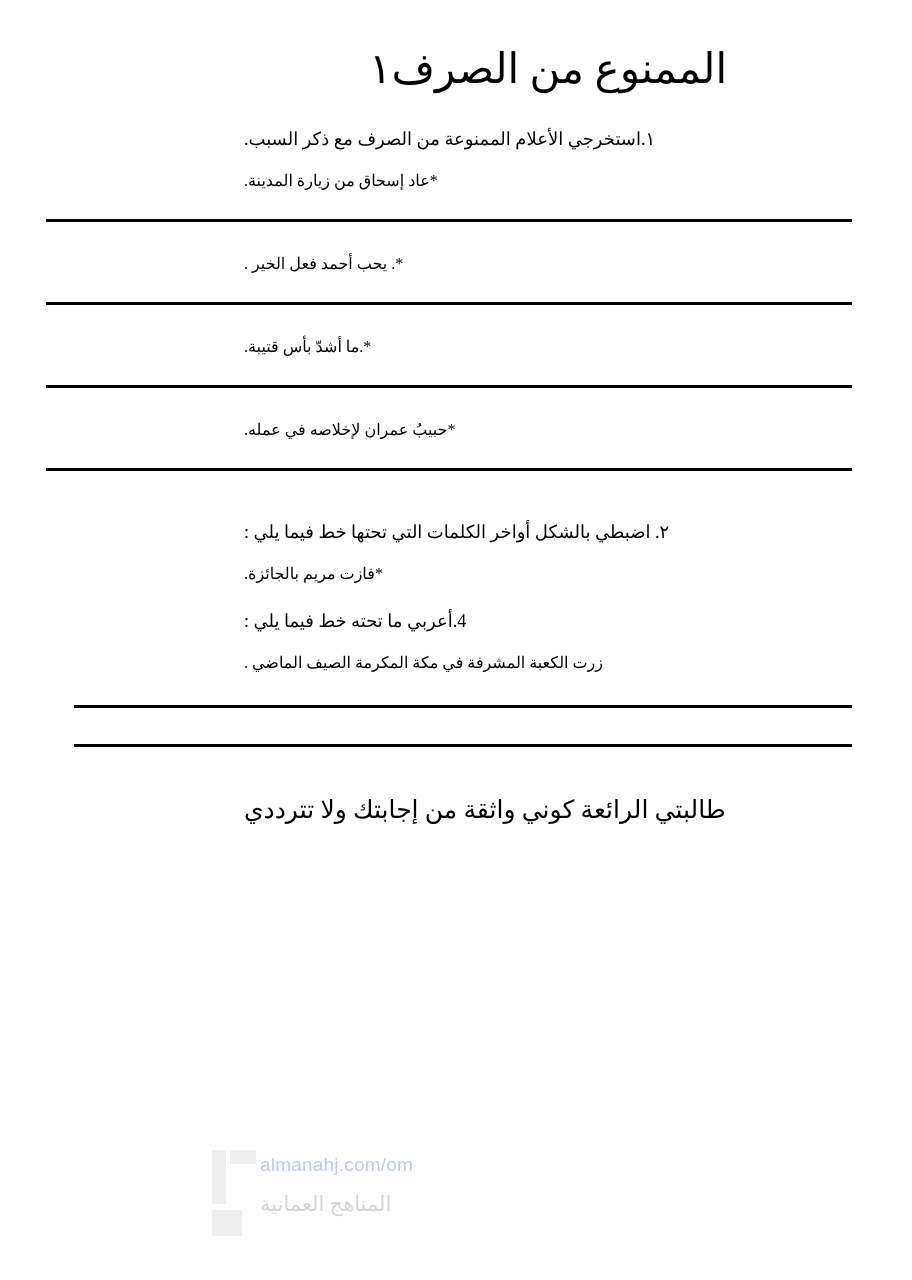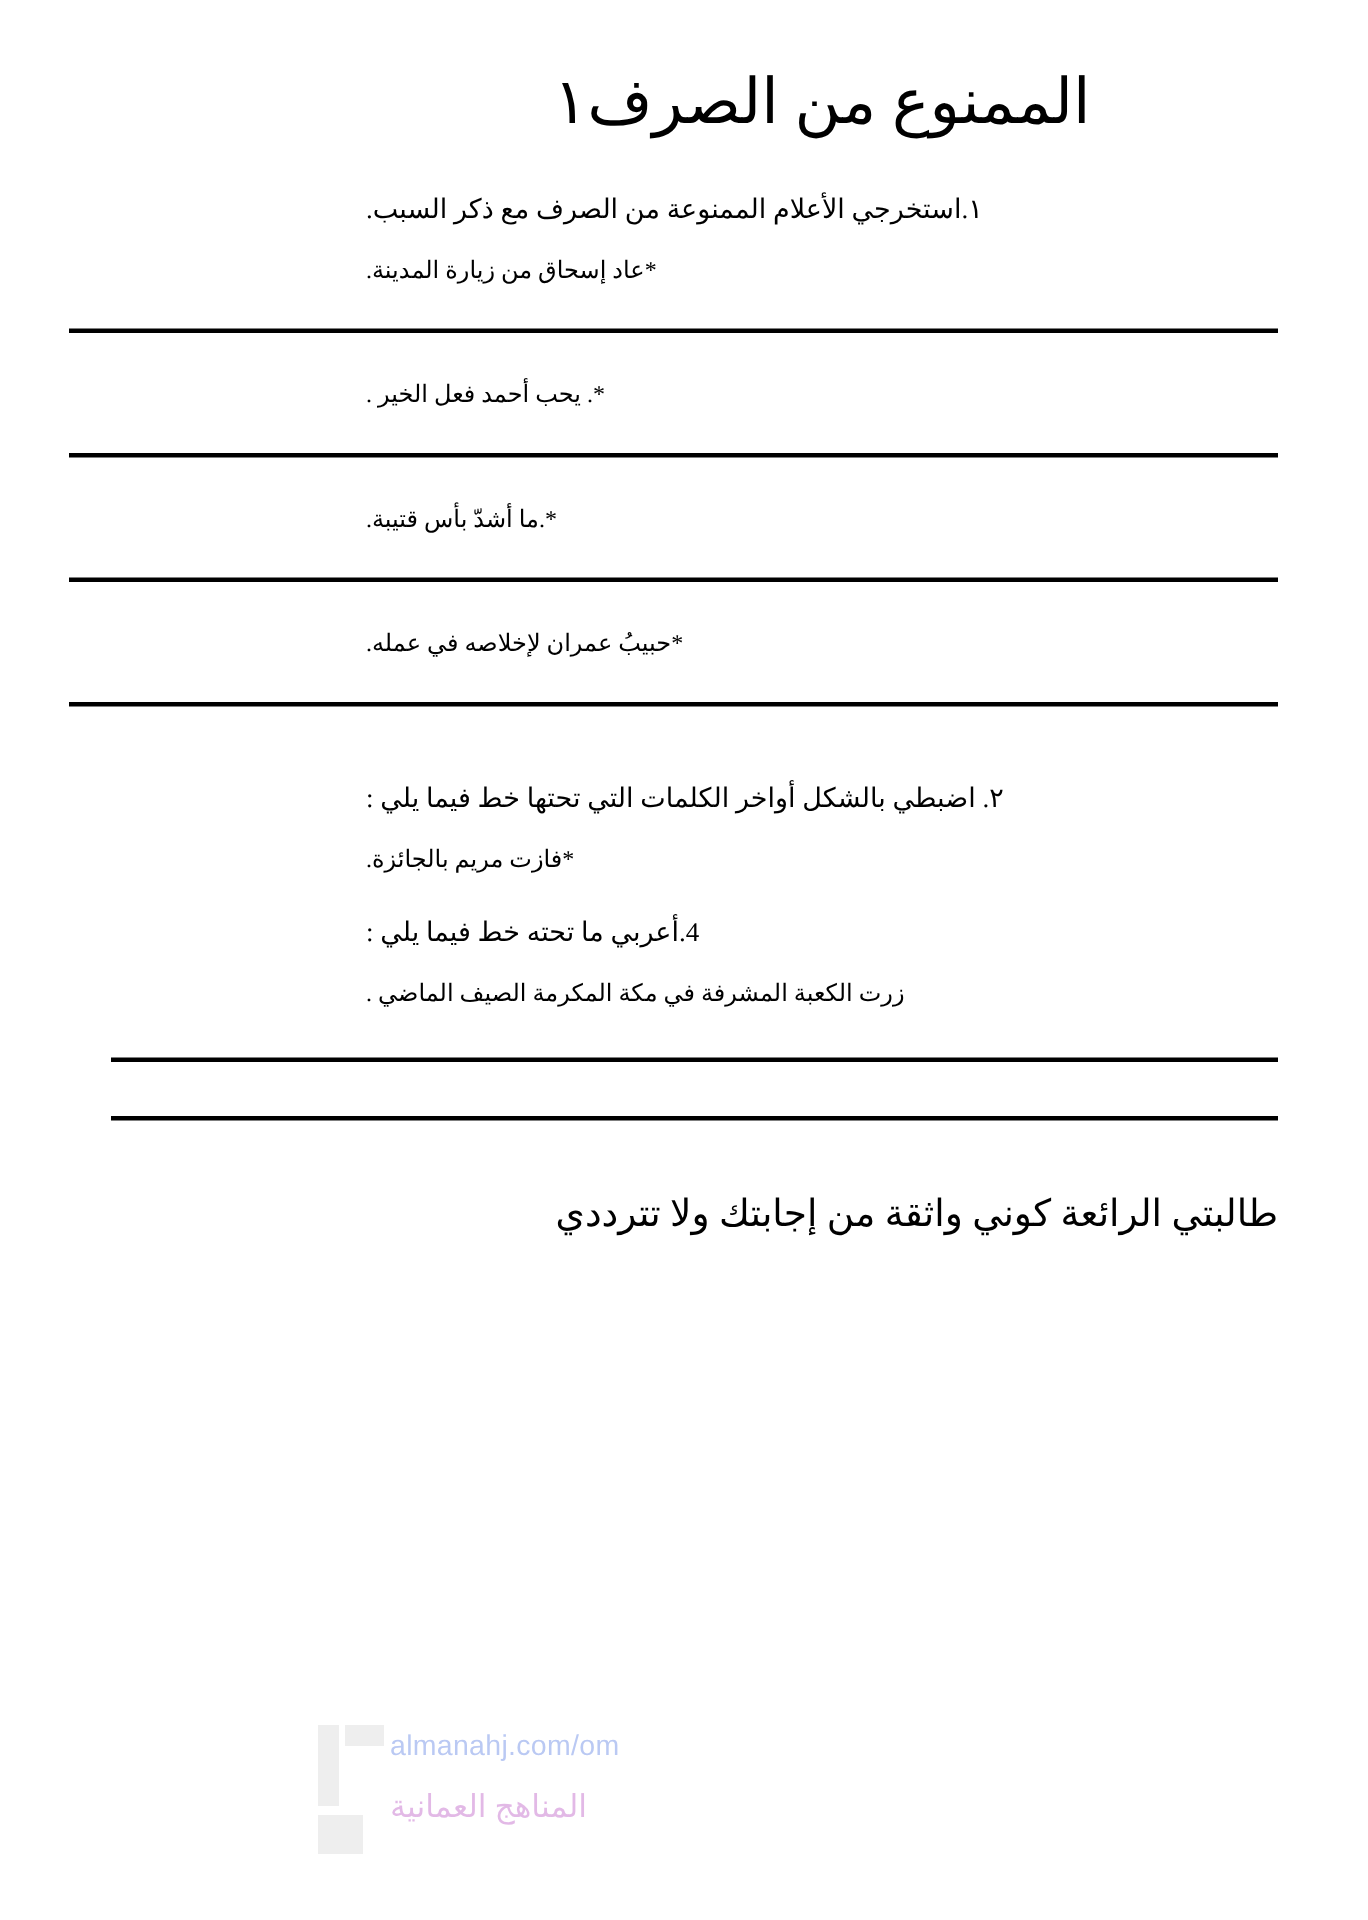--- a/index.html
+++ b/index.html
@@ -57,21 +57,21 @@
     width: 806px;
   }
   .answer-rule.short {
     width: 778px;
     margin-top: 30px;
   }
   .gap-lg { height: 26px; }
   .gap-md { height: 14px; }
   .gap-sm { height: 6px; }
   .closing {
-    text-align: right;
+    text-align: left;
     font-size: 25px;
     line-height: 1.5;
     margin: 0;
     padding-top: 44px;
   }
   
   .watermark {
     position: absolute;
     left: 28px;
     bottom: 16px;
@@ -102,21 +102,21 @@
     font-size: 19px;
     color: #1d4ed8;
     font-family: "Liberation Sans", sans-serif;
     letter-spacing: 0.2px;
   }
   .wm-text-ar {
     position: absolute;
     left: 48px;
     top: 48px;
     font-size: 21px;
-    color: #a21caf;
+    color: #737373;
     direction: rtl;
     font-family: "Liberation Serif", serif;
   }
 </style>
 </head>
 <body>
 
 <div class="page">
 
   <h1 class="doc-title">الممنوع من الصرف١</h1>

